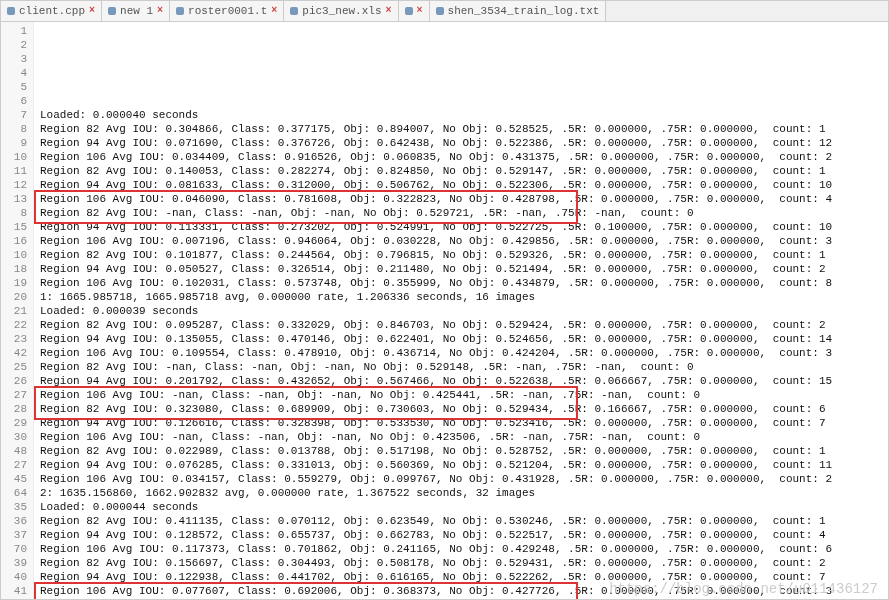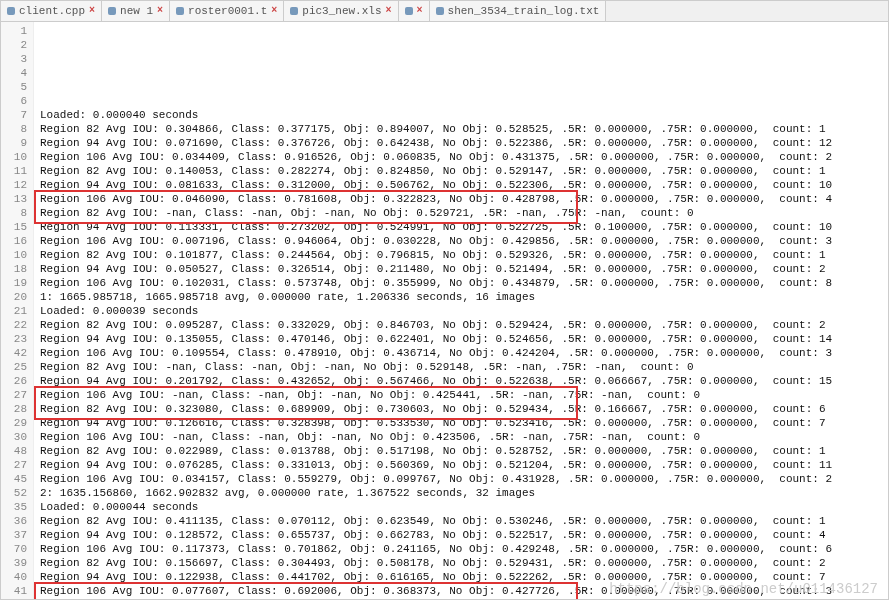--- a/index.html
+++ b/index.html
@@ -79,21 +79,21 @@
         <div class="line">42</div>
         <div class="line">25</div>
         <div class="line">26</div>
         <div class="line">27</div>
         <div class="line">28</div>
         <div class="line">29</div>
         <div class="line">30</div>
         <div class="line">48</div>
         <div class="line">27</div>
         <div class="line">45</div>
-        <div class="line">52</div>
+        <div class="line">64</div>
         <div class="line">35</div>
         <div class="line">36</div>
         <div class="line">37</div>
         <div class="line">70</div>
         <div class="line">39</div>
         <div class="line">40</div>
         <div class="line">41</div>
         <div class="line">42</div>
       </div>
     <div class="code" id="code">

